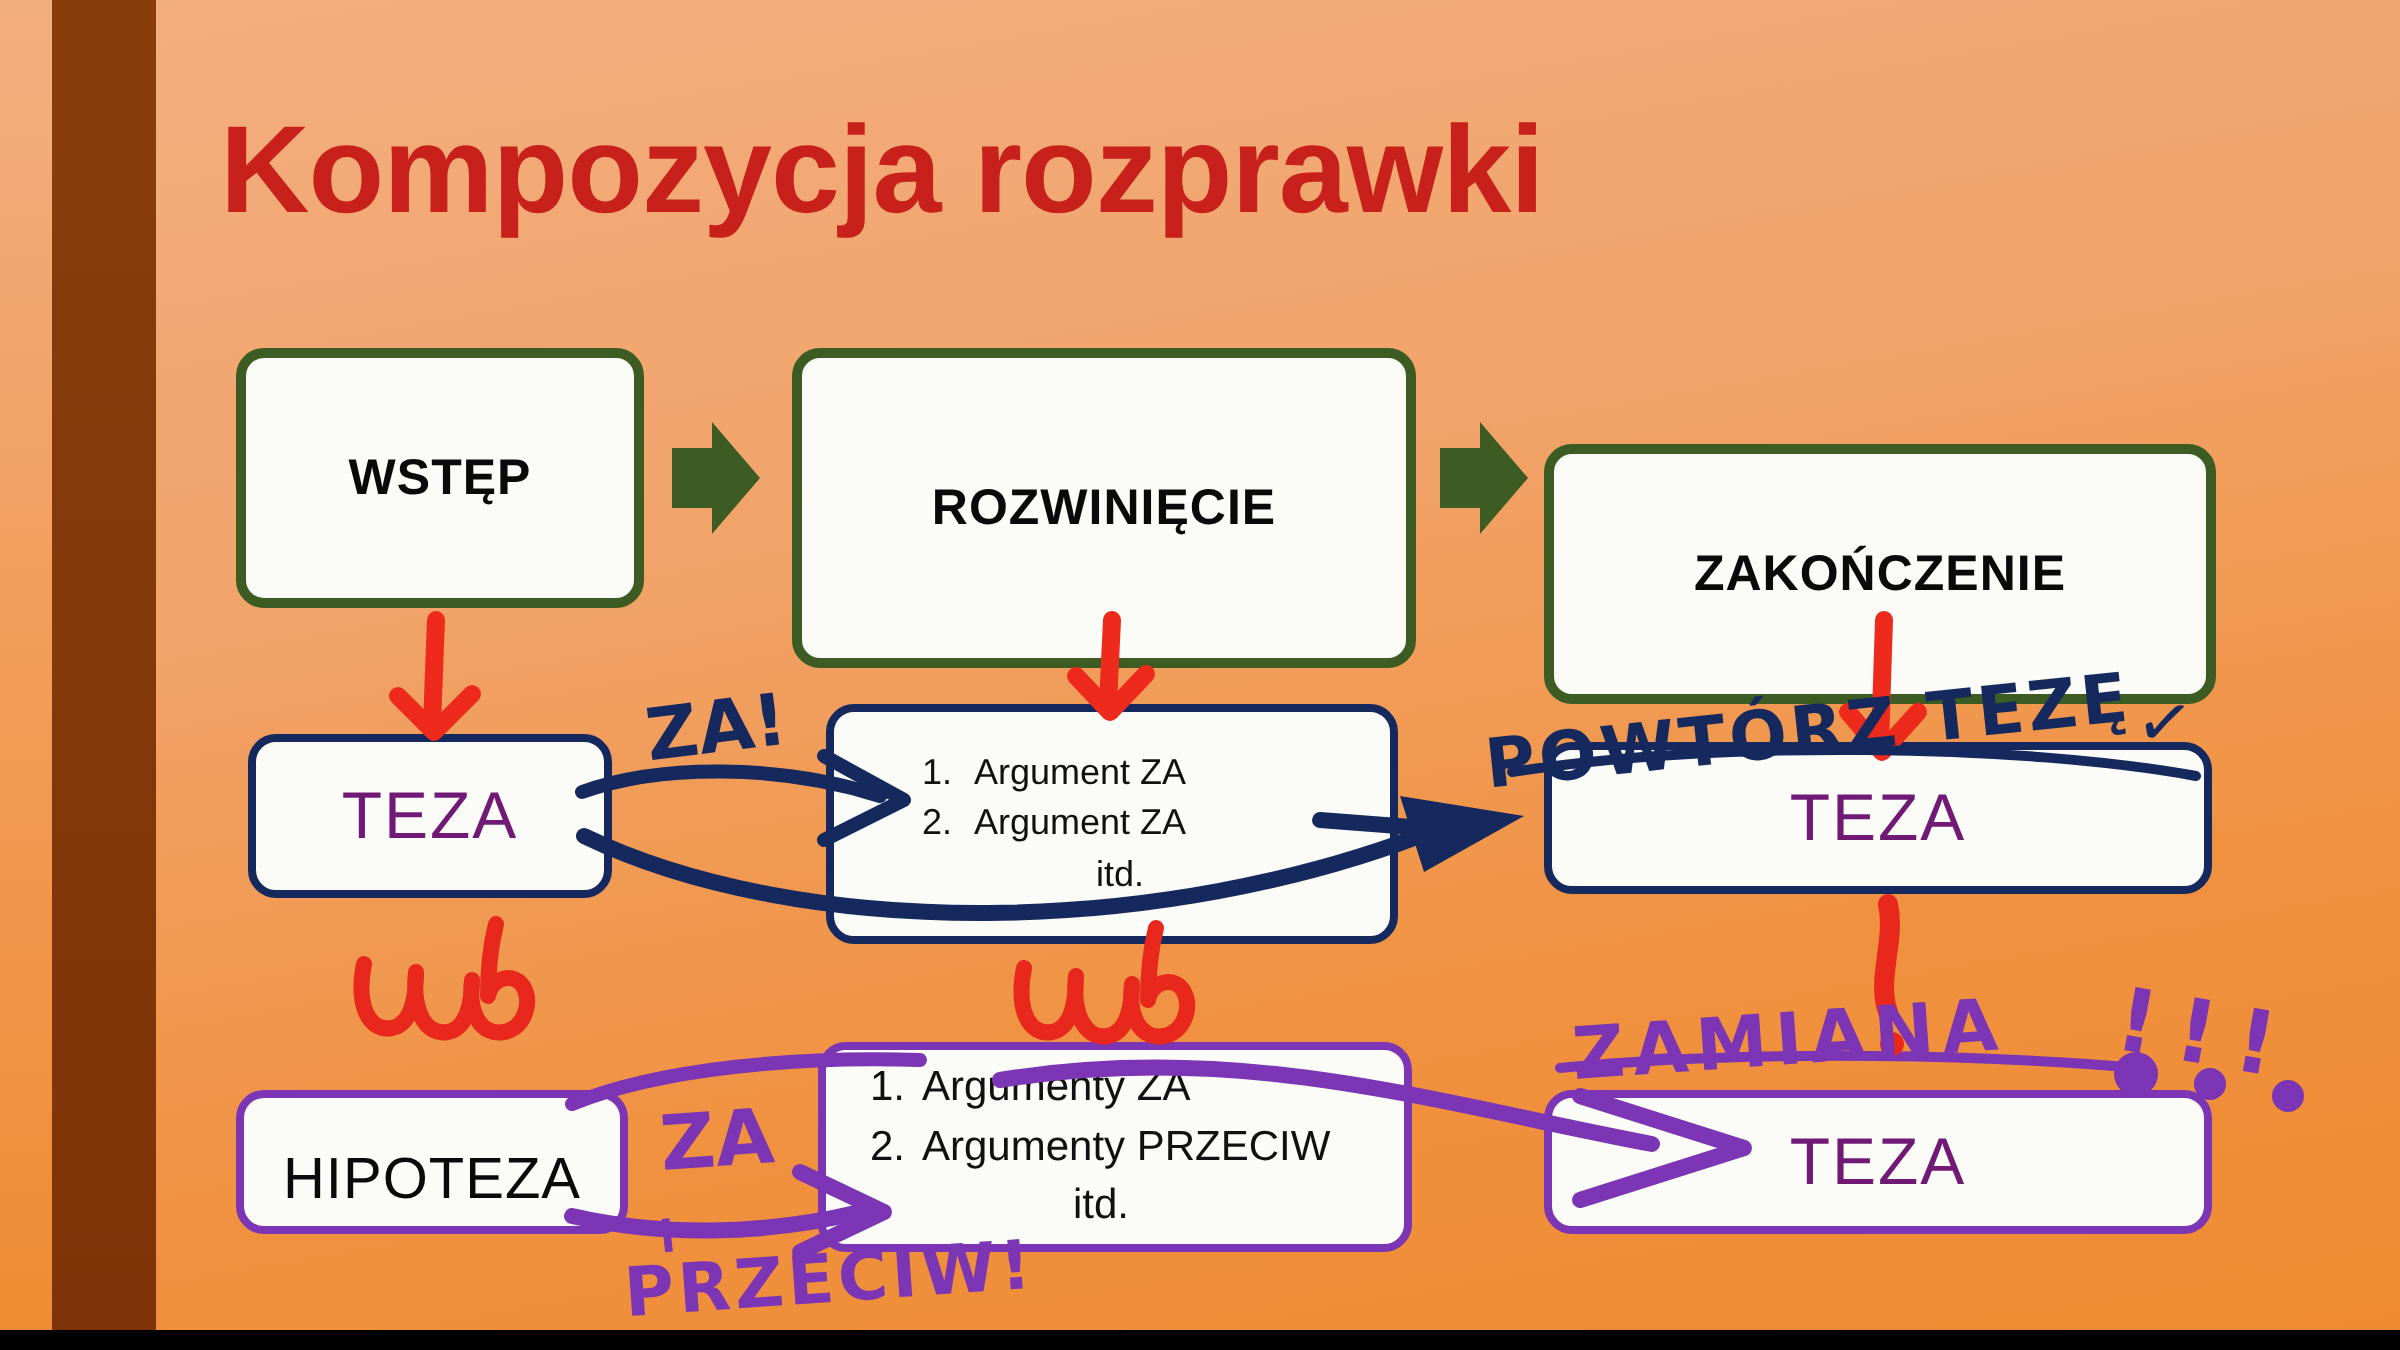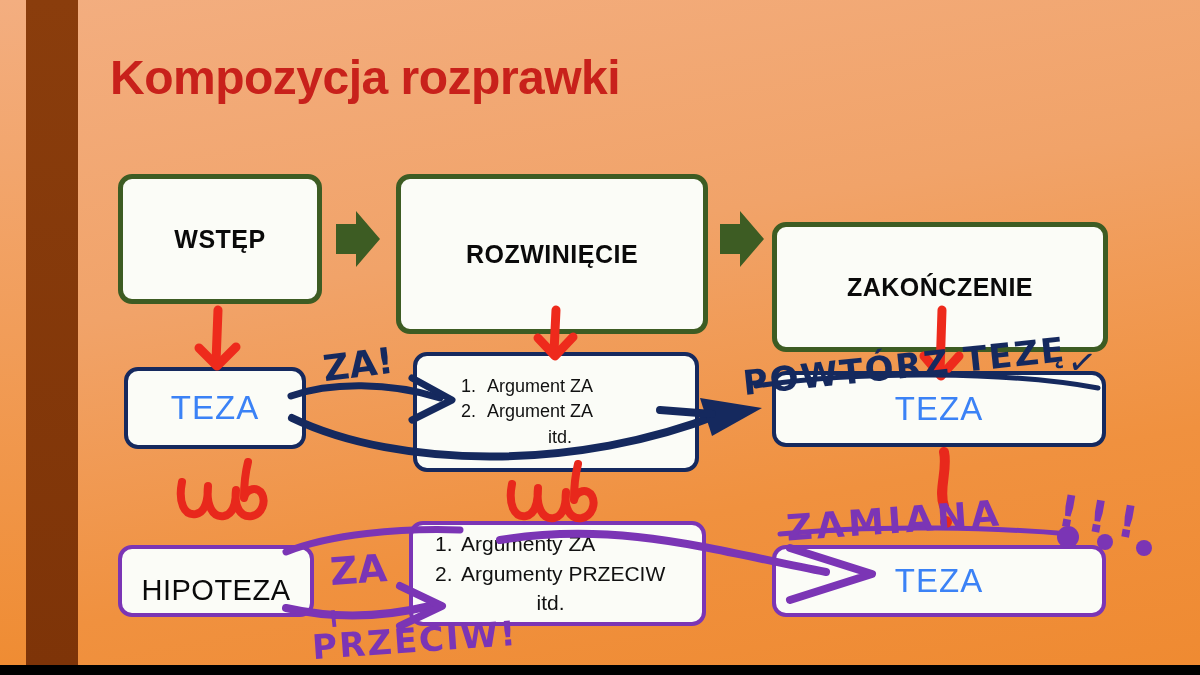--- a/index.html
+++ b/index.html
@@ -22,37 +22,37 @@
     background: linear-gradient(180deg, #8a3d0c 0%, #7e3408 100%);
   }
   .bottom-bar {
     position: absolute; left: 0; bottom: 0; width: 1200px; height: 10px;
     background: #000;
   }
 
   
   #title {
     position: absolute; left: 110px; top: 50px;
-    font-size: 48px; font-weight: bold; color: #c8211b;
+    font-size: 62px; font-weight: bold; color: #c8211b;
     letter-spacing: -0.5px; white-space: nowrap;
     font-family: "Liberation Sans", sans-serif;
   }
 
   
   .box {
     position: absolute; background: #fbfcf7;
     display: flex; align-items: center; justify-content: center;
     text-align: center;
   }
   .box-green { border: 5px solid #3d5c23; border-radius: 14px; }
   .box-navy  { border: 4px solid #15295e; border-radius: 14px; }
   .box-purple{ border: 4px solid #7b35b5; border-radius: 14px; }
 
   .lbl-stage { font-size: 25px; font-weight: bold; color: #0a0a0a; letter-spacing: 0.5px; }
-  .lbl-teza  { font-size: 33px; font-weight: normal; color: #3b82f6; letter-spacing: 1px; }
+  .lbl-teza  { font-size: 33px; font-weight: normal; color: #701a75; letter-spacing: 1px; }
   .lbl-hipoteza { font-size: 29px; font-weight: normal; color: #0a0a0a; letter-spacing: 0.5px; margin-top: 18px; }
 
   .arglist {
     display: block; text-align: left; width: 100%;
     padding-left: 44px; font-size: 18px; color: #111; line-height: 1.42;
   }
   .arglist .num { display: inline-block; width: 26px; }
   .arglist .itd { display: block; text-align: center; padding-right: 36px; }
   .arglist2 { padding-left: 22px; font-size: 21px; }
 

